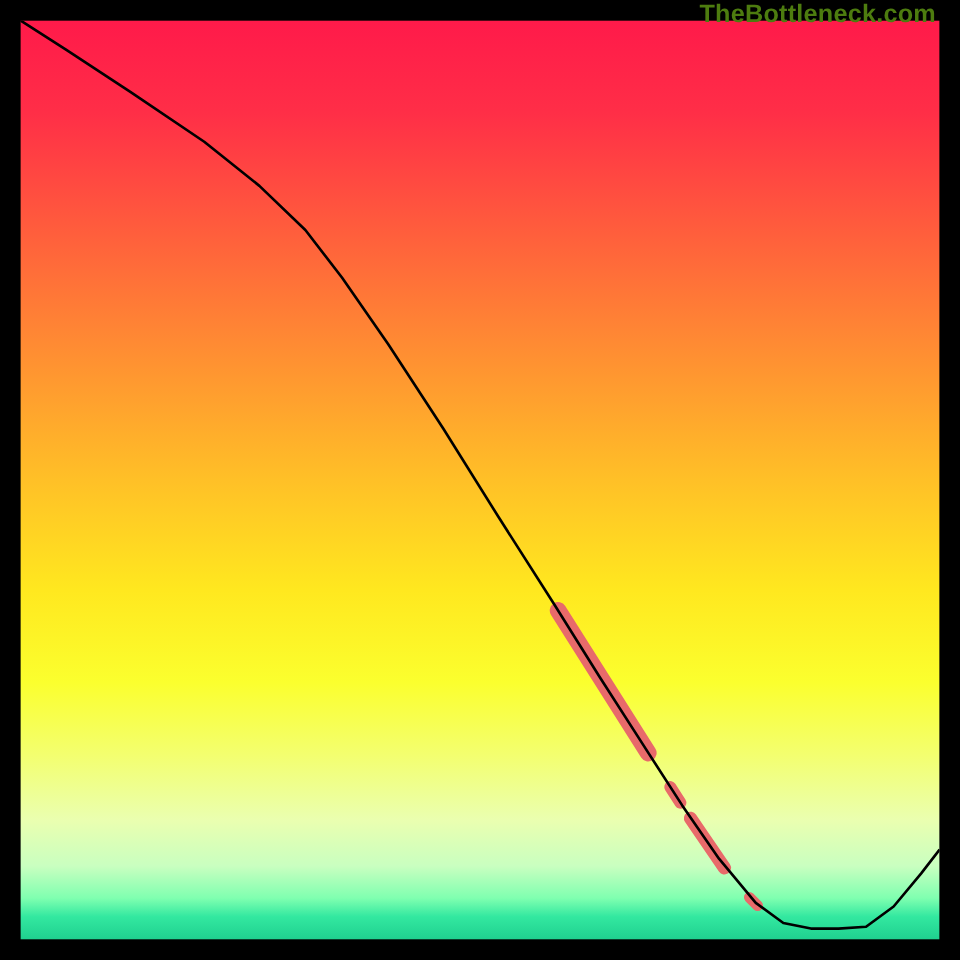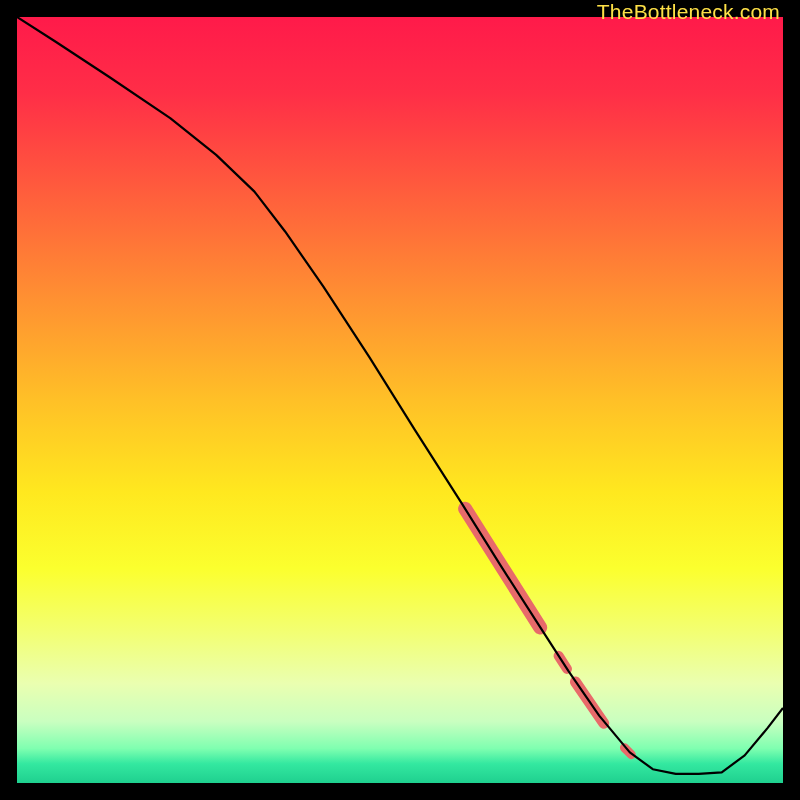--- a/index.html
+++ b/index.html
@@ -23,23 +23,23 @@
     position: absolute;
     left: 0;
     top: 0;
     width: 766px;
     height: 766px;
   }
   .watermark {
     position: absolute;
     top: 0px;
     right: 20px;
-    color: #fde047;
+    color: #4d7c0f;
     font-size: 21px;
-    font-weight: 400;
+    font-weight: 700;
     letter-spacing: 0.2px;
     user-select: none;
     margin-left: 36px;
   }
 </style>
 </head>
 <body>
 
 <div class="frame">
   <svg class="plot" viewBox="0 0 766 766" preserveAspectRatio="none">

